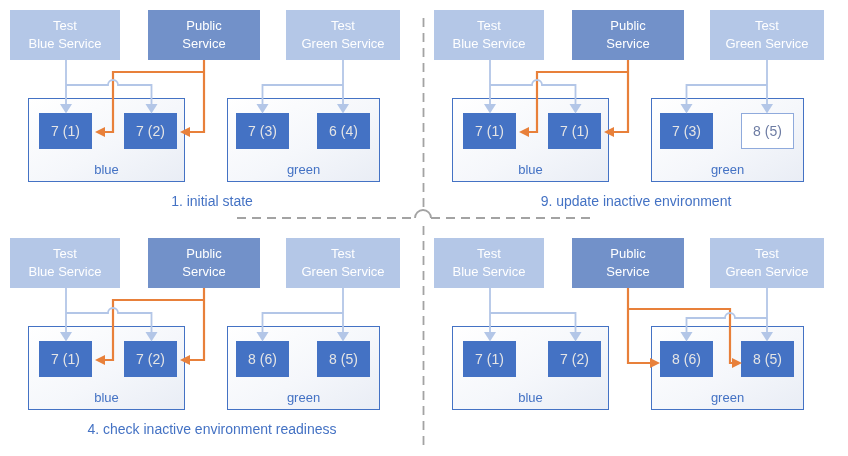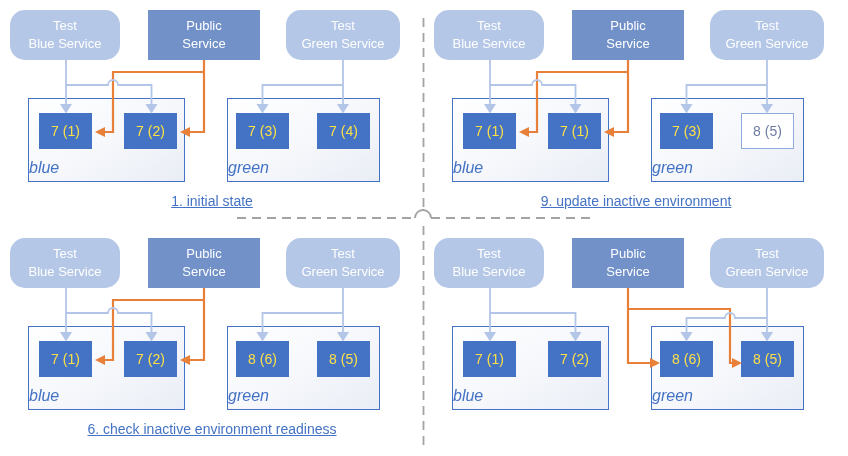--- a/index.html
+++ b/index.html
@@ -4,35 +4,35 @@
 <style>
   * { margin:0; padding:0; box-sizing:border-box; }
   html,body { background:#ffffff; }
   body { font-family:"Liberation Sans", sans-serif; }
   .stage { position:relative; width:848px; height:456px; background:#fff; overflow:hidden; }
   .panel { position:absolute; width:424px; height:228px; }
 
   .svc { position:absolute; top:10px; height:50px; display:flex; flex-direction:column;
          align-items:center; justify-content:center; color:#fff; font-size:13px;
          line-height:1.35; text-align:center; }
-  .svc.light  { background:var(--service-light);border-radius:15px; }
+  .svc.light  { background:var(--service-light); }
   .svc.public { background:var(--service-public); }
 
   .env { position:absolute; top:98px; height:84px; border:1.4px solid var(--accent-blue);
          background:linear-gradient(150deg,#ffffff 0%,#f5f7fb 55%,#e9edf5 100%); }
   .node { position:absolute; top:14px; width:53px; height:36px; display:flex;
           align-items:center; justify-content:center; font-size:14px; }
-  .node.solid   { background:var(--node-blue); color:#fde047; }
+  .node.solid   { background:var(--node-blue); color:#e5e5e5; }
   .node.outline { background:#ffffff; border:1.4px solid var(--outline-node-border);
                   color:var(--outline-node-text); }
-  .env-label { position:absolute; bottom:4px; left:0; right:0; text-align:left;
-               color:var(--accent-blue); font-size:16px;font-style:italic; }
+  .env-label { position:absolute; bottom:4px; left:0; right:0; text-align:center;
+               color:var(--accent-blue); font-size:13px; }
 
   .caption { position:absolute; top:193px; left:0; width:100%; text-align:center;
-             color:var(--accent-blue); font-size:14px;text-decoration:underline; }
+             color:var(--accent-blue); font-size:14px; }
 
   .arrows { position:absolute; left:0; top:0; width:424px; height:228px; z-index:5;
             pointer-events:none; }
   .lt      { stroke:var(--arrow-light); stroke-width:1.8; fill:none; }
   .lt-head { fill:var(--arrow-light); stroke:none; }
   .or      { stroke:var(--arrow-orange); stroke-width:2.2; fill:none; }
   .or-head { fill:var(--arrow-orange); stroke:none; }
 
   .divider { position:absolute; left:0; top:0; width:848px; height:456px; z-index:6;
              pointer-events:none; }
@@ -58,21 +58,21 @@
       <span>Green Service</span>
     </div>
 
     <div class="env" style="left:28px;width:157px">
       <div class="node solid" style="left:10px">7 (1)</div>
       <div class="node solid" style="left:95px">7 (2)</div>
       <div class="env-label">blue</div>
     </div>
     <div class="env" style="left:227px;width:153px">
       <div class="node solid" style="left:8px">7 (3)</div>
-      <div class="node solid" style="left:89px">7 (4)</div>
+      <div class="node solid" style="left:89px">6 (4)</div>
       <div class="env-label">green</div>
     </div>
 
     <svg class="arrows" viewBox="0 0 424 228">
       <g>
         <path class="or" d="M204 60 V132 H190"></path>
         <polygon class="or-head" points="190,127 190,137 180,132"></polygon>
         <path class="or" d="M204 72 H113 V132 H105"></path>
         <polygon class="or-head" points="105,127 105,137 95,132"></polygon>
       </g>
@@ -175,21 +175,21 @@
         <polygon class="lt-head" points="60,104 72,104 66,113.5"></polygon>
         <polygon class="lt-head" points="145.5,104 157.5,104 151.5,113.5"></polygon>
       </g>
       <g>
         <path class="lt" d="M343 60 V105 M343 85 H262.5 V105"></path>
         <polygon class="lt-head" points="256.5,104 268.5,104 262.5,113.5"></polygon>
         <polygon class="lt-head" points="337,104 349,104 343,113.5"></polygon>
       </g>
     </svg>
 
-    <div class="caption">6. check inactive environment readiness</div>
+    <div class="caption">4. check inactive environment readiness</div>
   </section>
 
   <section class="panel" style="left:424px;top:228px">
     <div class="svc light" style="left:10px;width:110px">
       <span>Test</span>
       <span>Blue Service</span>
     </div>
     <div class="svc public" style="left:148px;width:112px">
       <span>Public</span>
       <span>Service</span>

